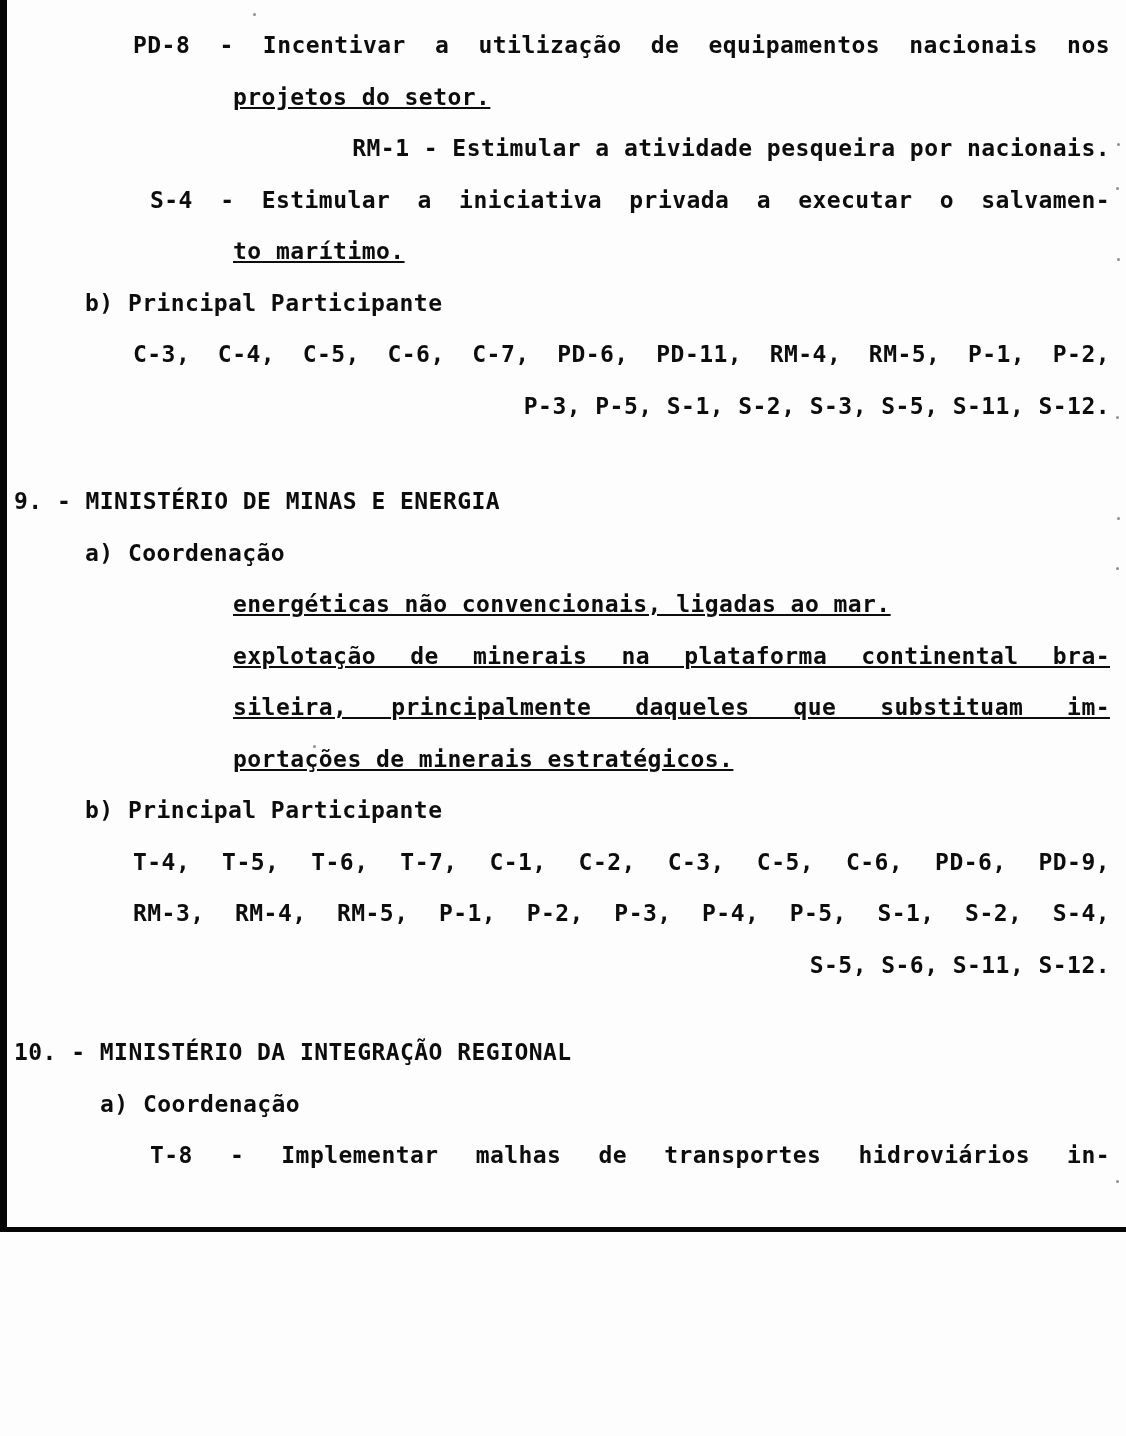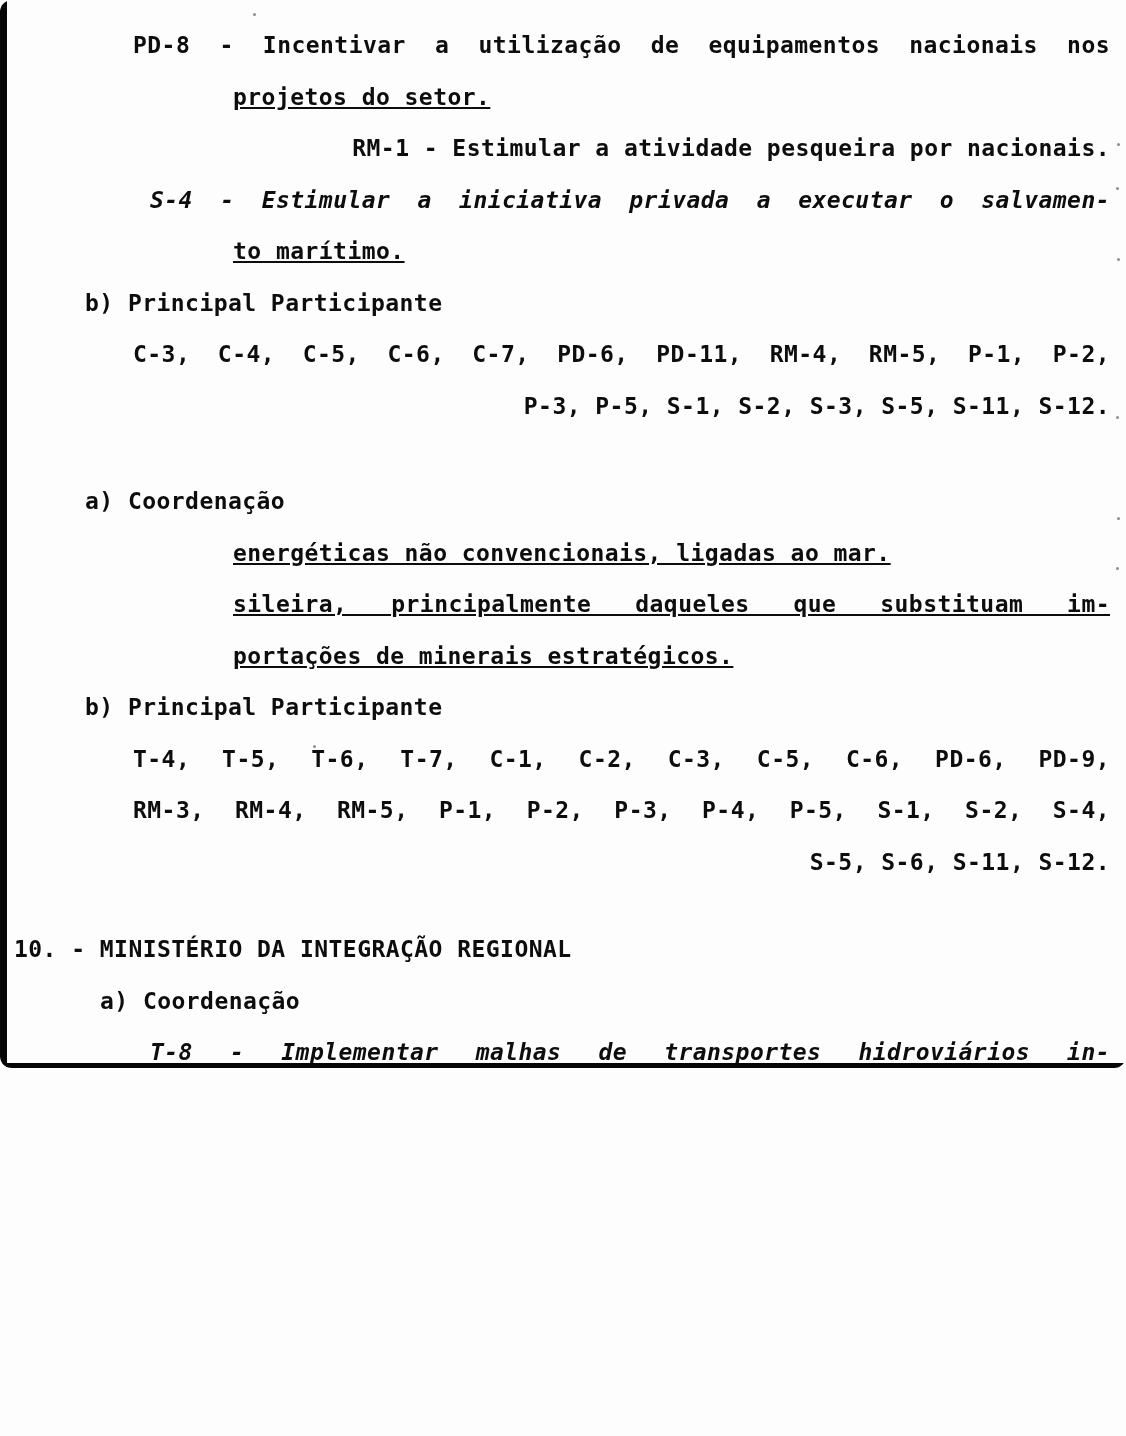--- a/index.html
+++ b/index.html
@@ -6,24 +6,23 @@
     margin: 0;
     padding: 0;
     width: 1126px;
     height: 1436px;
     overflow: hidden;
     background: #fdfdfd;
   }
   .page {
     position: relative;
     width: 1126px;
-    height: 1068px;
+    height: 1232px;
     background: #fdfdfd;
     overflow: hidden;
-    border-radius: 12px;
   }
   .content {
     position: absolute;
     left: 0; top: 0;
     width: 1126px;
     box-sizing: border-box;
     padding: 20px 16px 0 14px;
     font-family: "DejaVu Sans Mono", "Liberation Mono", monospace;
     font-weight: bold;
     font-size: 23px;
@@ -37,21 +36,21 @@
   }
   .j {
     white-space: normal;
     text-align: justify;
     text-align-last: justify;
   }
   .i-0    { padding-left: 0; }
   .i-ab   { padding-left: 71px; }
   .i-ab10 { padding-left: 86px; }
   .i-code { padding-left: 119px; text-align: right; }
-  .i-s4   { padding-left: 136px; font-style: italic; }
+  .i-s4   { padding-left: 136px; }
   .i-cont { padding-left: 219px; text-decoration: underline; }
   .g44 { height: 44px; }
   .g36 { height: 36px; }
   .edge-left {
     position: absolute;
     left: 0; top: 0;
     width: 7px; height: 1436px;
     background: #060606;
   }
   .edge-bottom {
@@ -81,22 +80,24 @@
       <div class="line i-s4 j">S-4 - Estimular a iniciativa privada a executar o salvamen-</div>
       <div class="line i-cont">to marítimo.</div>
       <div class="line i-ab">b) Principal Participante</div>
       <div class="line i-code j">C-3, C-4, C-5, C-6, C-7, PD-6, PD-11, RM-4, RM-5, P-1, P-2,</div>
       <div class="line i-code">P-3, P-5, S-1, S-2, S-3, S-5, S-11, S-12.</div>
     </section>
 
     <div class="g44"></div>
 
     <section>
+      <div class="line i-0">9. - MINISTÉRIO DE MINAS E ENERGIA</div>
       <div class="line i-ab">a) Coordenação</div>
       <div class="line i-cont">energéticas não convencionais, ligadas ao mar.</div>
+      <div class="line i-cont j">explotação de minerais na plataforma continental bra-</div>
       <div class="line i-cont j">sileira, principalmente daqueles que substituam im-</div>
       <div class="line i-cont">portações de minerais estratégicos.</div>
       <div class="line i-ab">b) Principal Participante</div>
       <div class="line i-code j">T-4, T-5, T-6, T-7, C-1, C-2, C-3, C-5, C-6, PD-6, PD-9,</div>
       <div class="line i-code j">RM-3, RM-4, RM-5, P-1, P-2, P-3, P-4, P-5, S-1, S-2, S-4,</div>
       <div class="line i-code">S-5, S-6, S-11, S-12.</div>
     </section>
 
     <div class="g36"></div>
 

